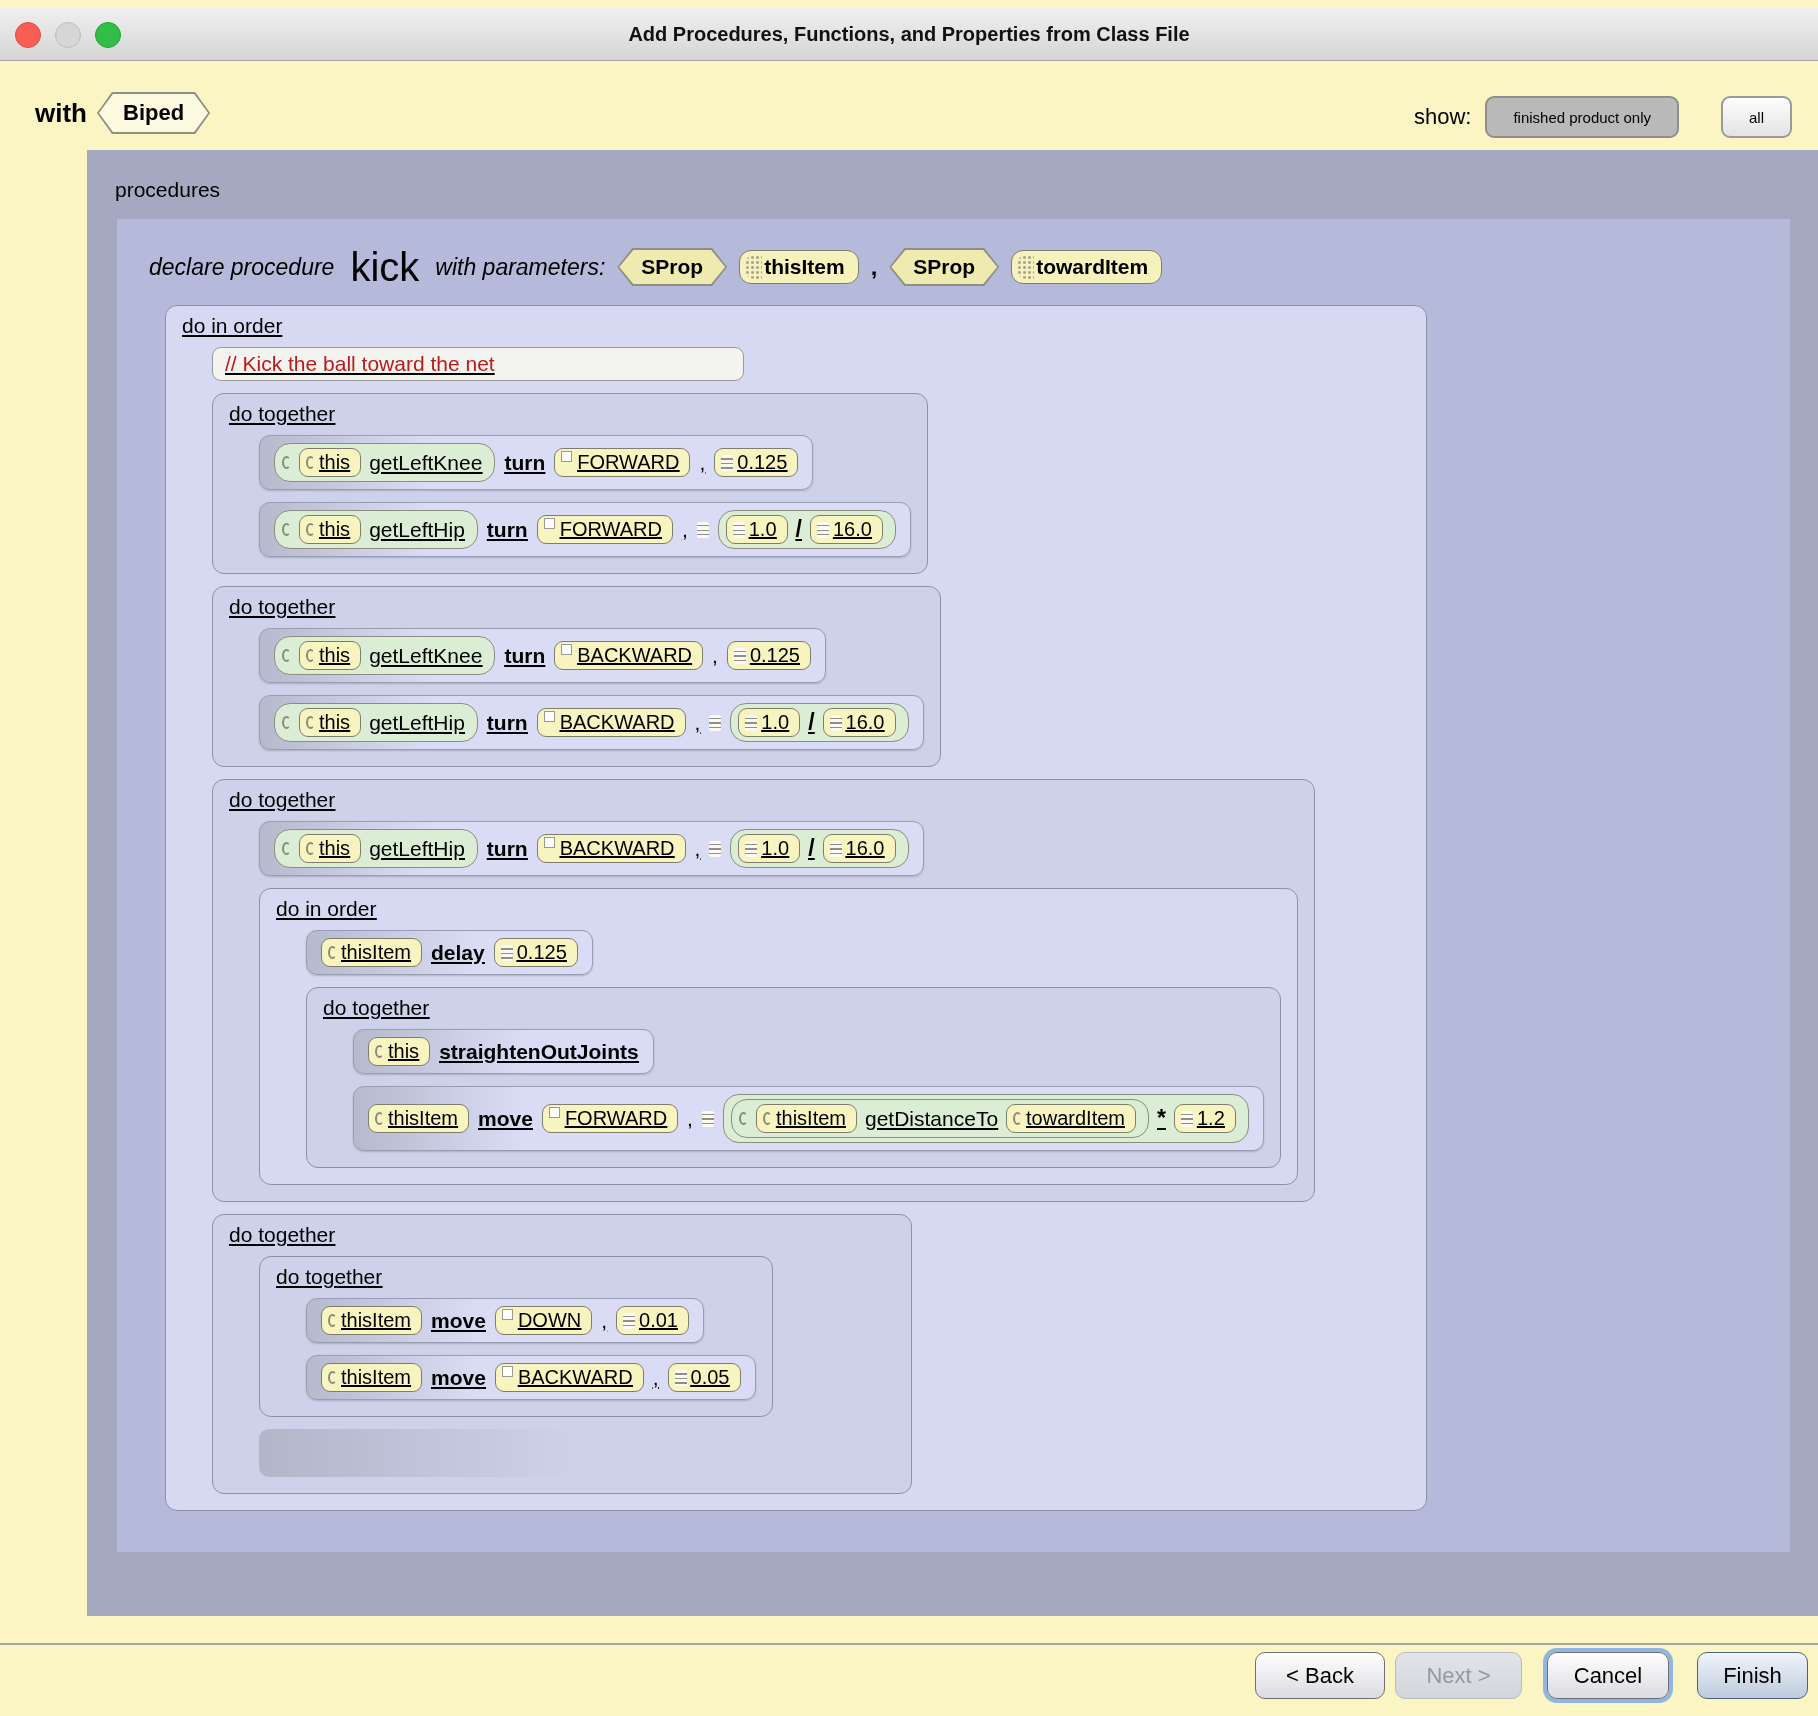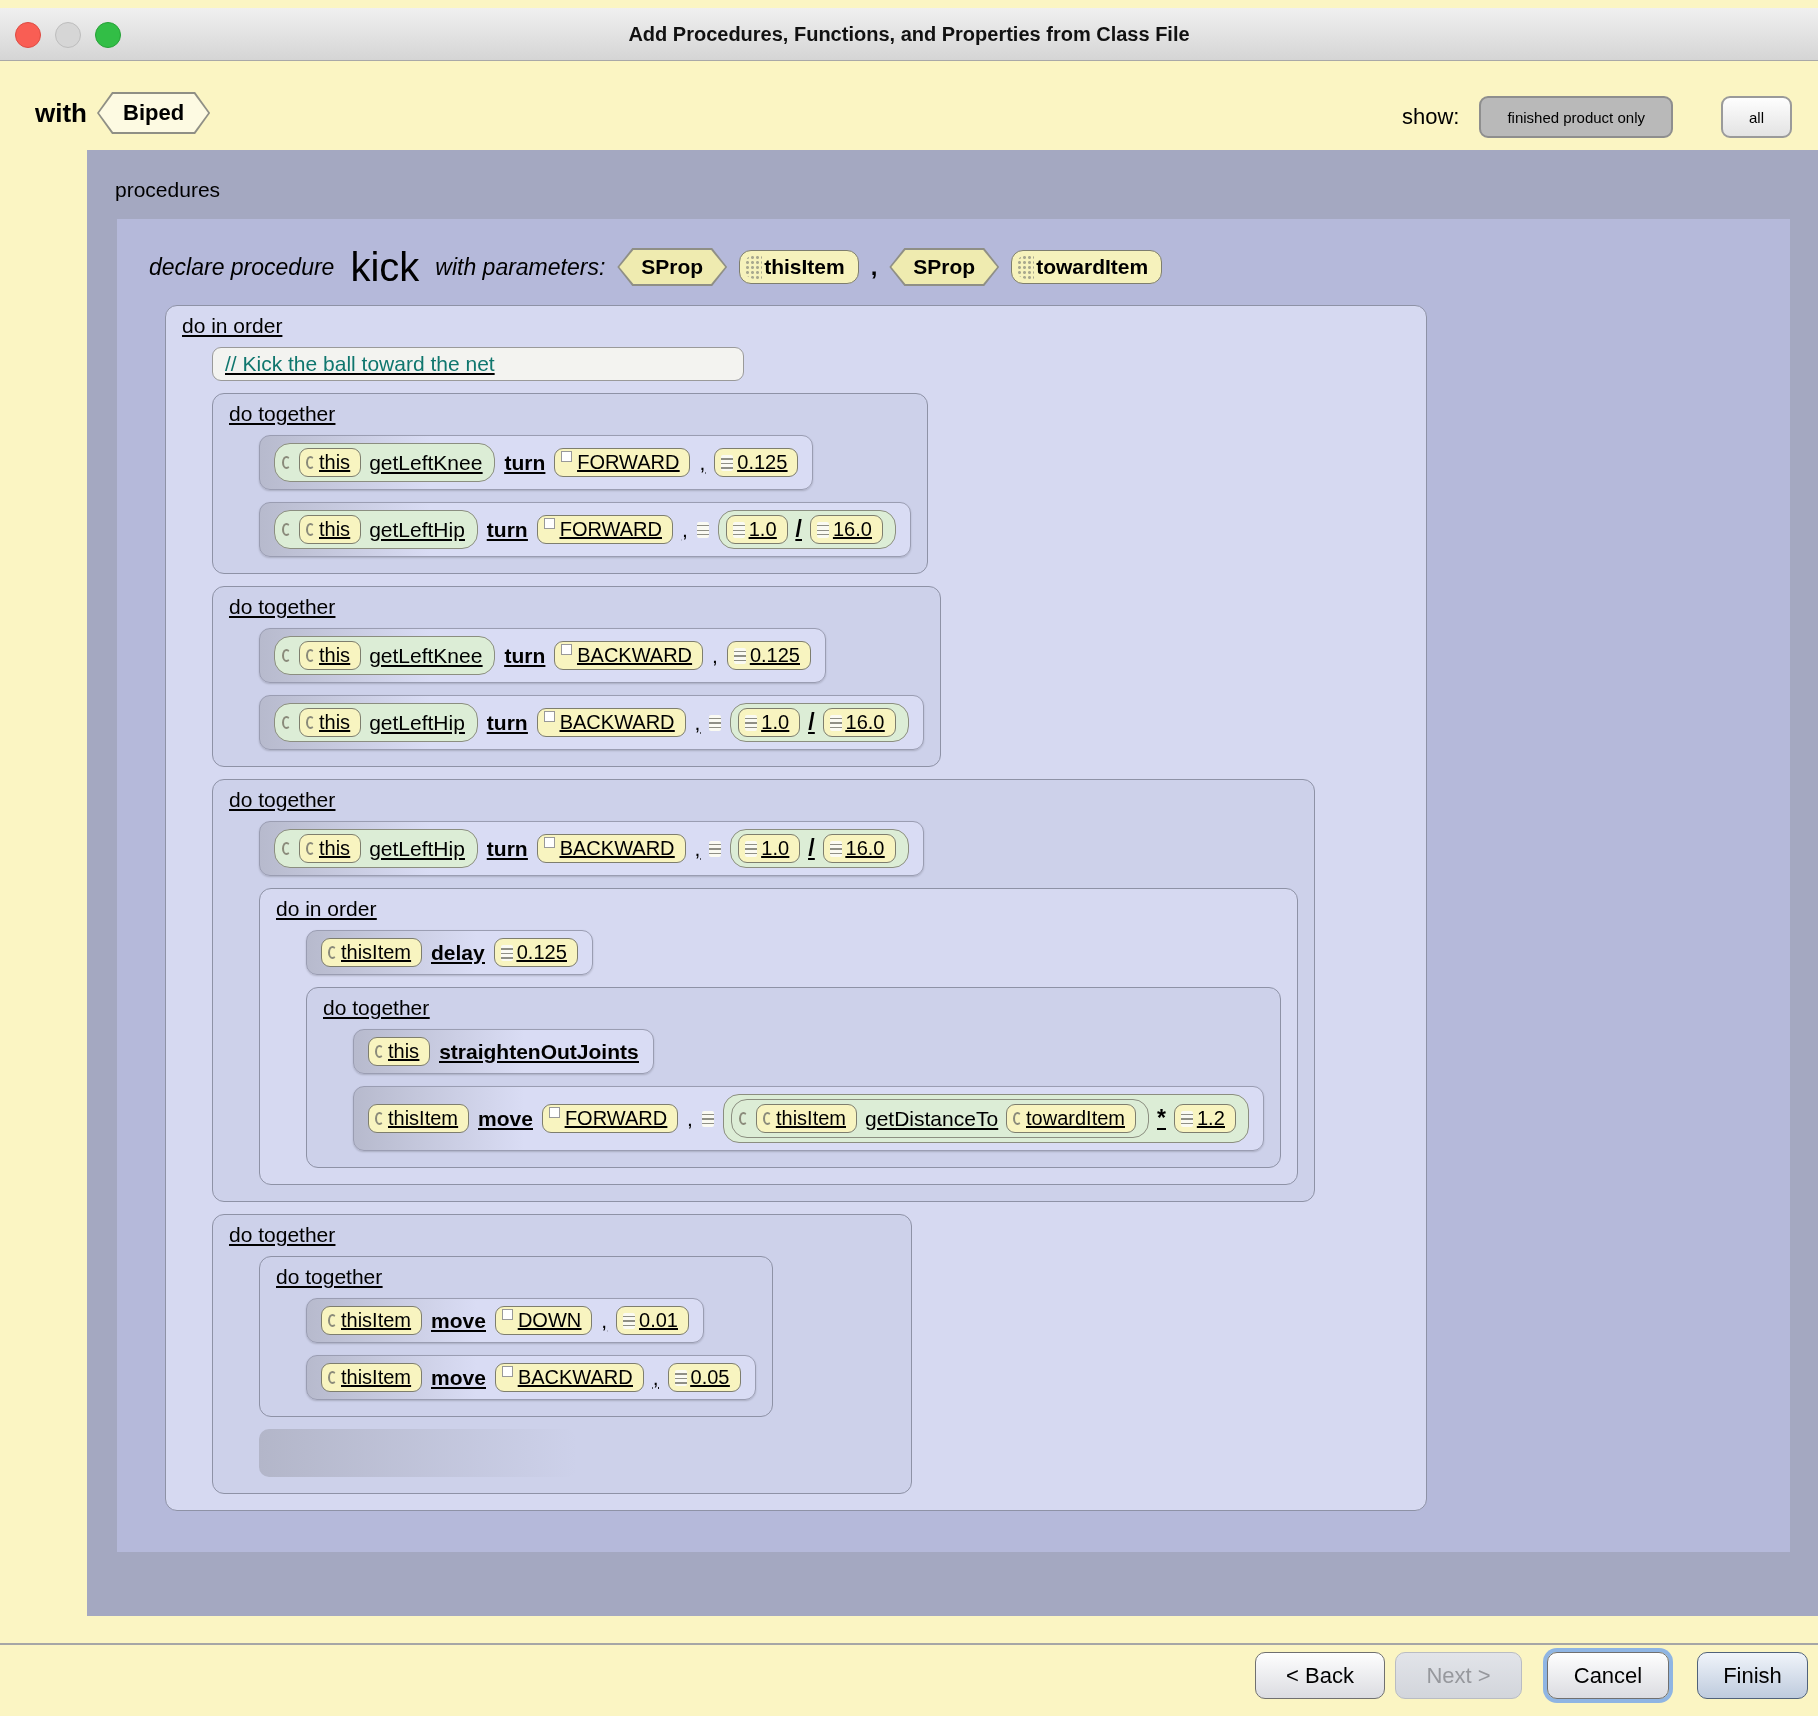--- a/index.html
+++ b/index.html
@@ -29,21 +29,21 @@
   }
 
   
   .class-row { position:absolute; top:92px; left:35px; display:flex; align-items:center; gap:10px; }
   .class-word { font-size:26px; font-weight:600; }
   .hex-outer { clip-path: polygon(15px 0, calc(100% - 15px) 0, 100% 50%, calc(100% - 15px) 100%, 15px 100%, 0 50%); background:#8F8F85; padding:2px; display:inline-block; }
   .hex-inner { clip-path: polygon(14px 0, calc(100% - 14px) 0, 100% 50%, calc(100% - 14px) 100%, 14px 100%, 0 50%); padding:6px 24px; font-size:22px; font-weight:bold; display:block; }
   .hex-class .hex-inner { background:#FDFAE2; }
   .hex-param .hex-inner { background:#EFEBB0; font-size:21px; padding:5px 22px; }
 
-  .show-row { position:absolute; top:96px; right:26px; display:flex; align-items:center; gap:20px; }
+  .show-row { position:absolute; top:96px; right:26px; display:flex; align-items:center; gap:14px; }
   .show-label { font-size:22px; }
   .show-btn {
     height:42px; border-radius:9px; font-size:15px;
     display:flex; align-items:center; justify-content:center; padding:0 26px;
   }
   .show-selected { background:#B9B9B9; border:2px solid #8E8E8E; }
   .show-plain { background:linear-gradient(#FEFEFE,#E3E3E3); border:2px solid #9A9A9A;margin-left:28px; }
 
   
   .proc-panel {
@@ -78,21 +78,21 @@
   .block { border:1.5px solid #8E92A6; border-radius:12px; padding:8px 16px 16px 16px; width:fit-content;text-decoration:underline; }
   .block-label { font-size:21px; margin-bottom:9px; }
   .block-children { display:flex; flex-direction:column; gap:12px; margin-left:30px; }
   .order    { background:#D6D9F1; }
   .together { background:#CDD1EA; }
   .root-block { width:1262px; }
   .minw-b4 { min-width:700px; }
 
   .comment {
     width:532px; background:#F3F3F0; border:1px solid #9A9A9A; border-radius:9px;
-    padding:4px 12px; color:#0f766e; font-size:21px;
+    padding:4px 12px; color:#b91c1c; font-size:21px;
   }
   .stmt {
     display:inline-flex; align-items:center; gap:9px;
     padding:7px 14px; border:1px solid #9A9DB2; border-radius:11px;
     background:linear-gradient(90deg, #B7BACD 0px, #D9DCF4 170px);
     width:fit-content; box-shadow:0 1px 2px rgba(0,0,0,0.18);
   }
   .ghost {
     width:318px; height:48px; border-radius:10px;
     background:linear-gradient(90deg,#B3B6C9, rgba(214,217,240,0));

